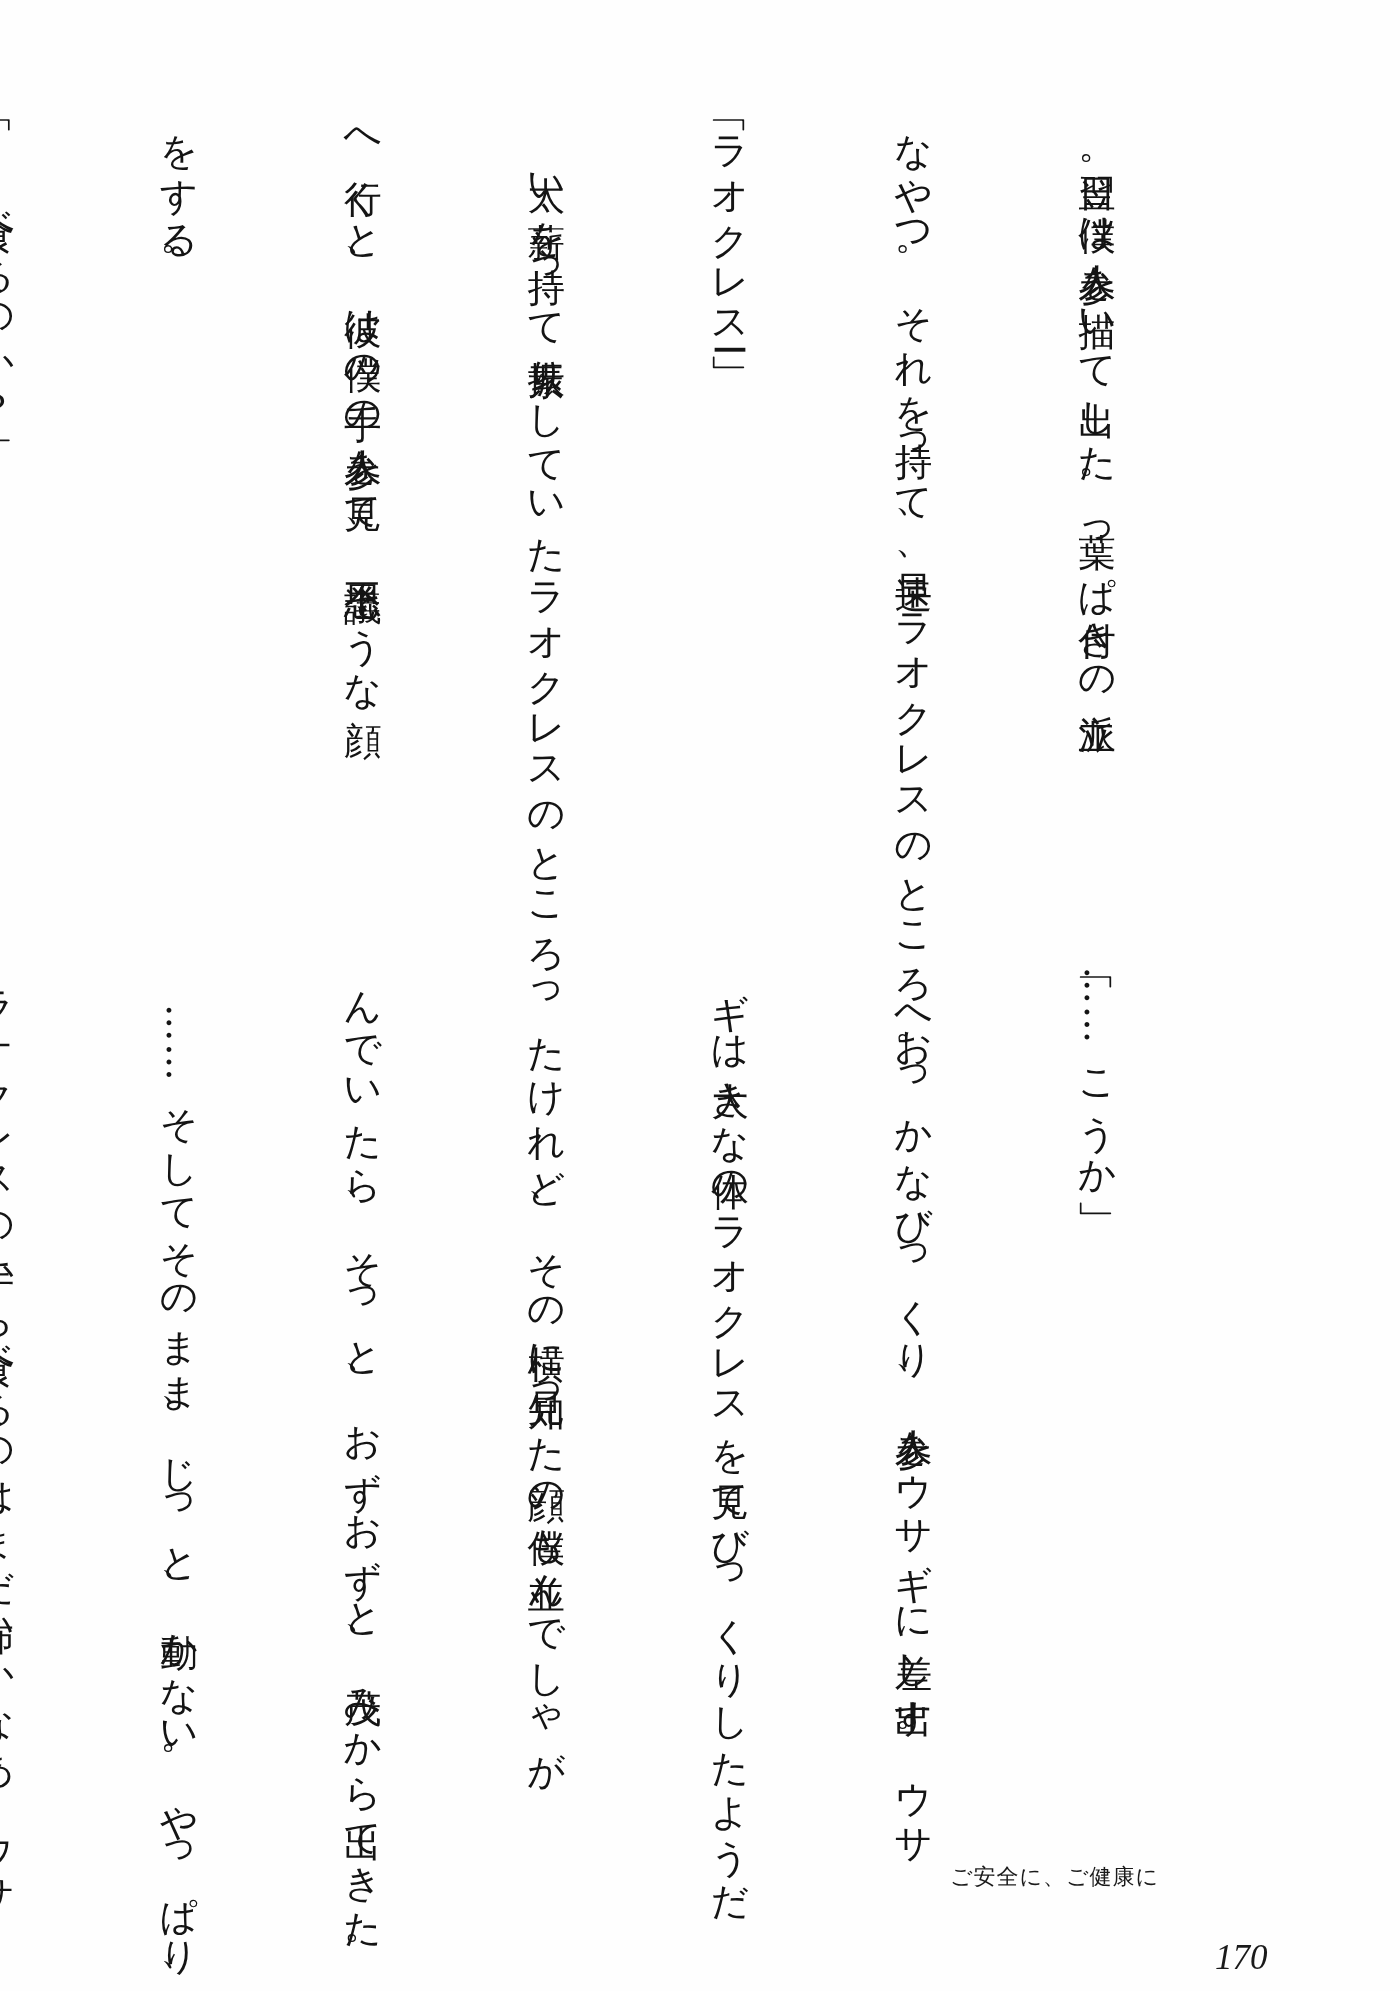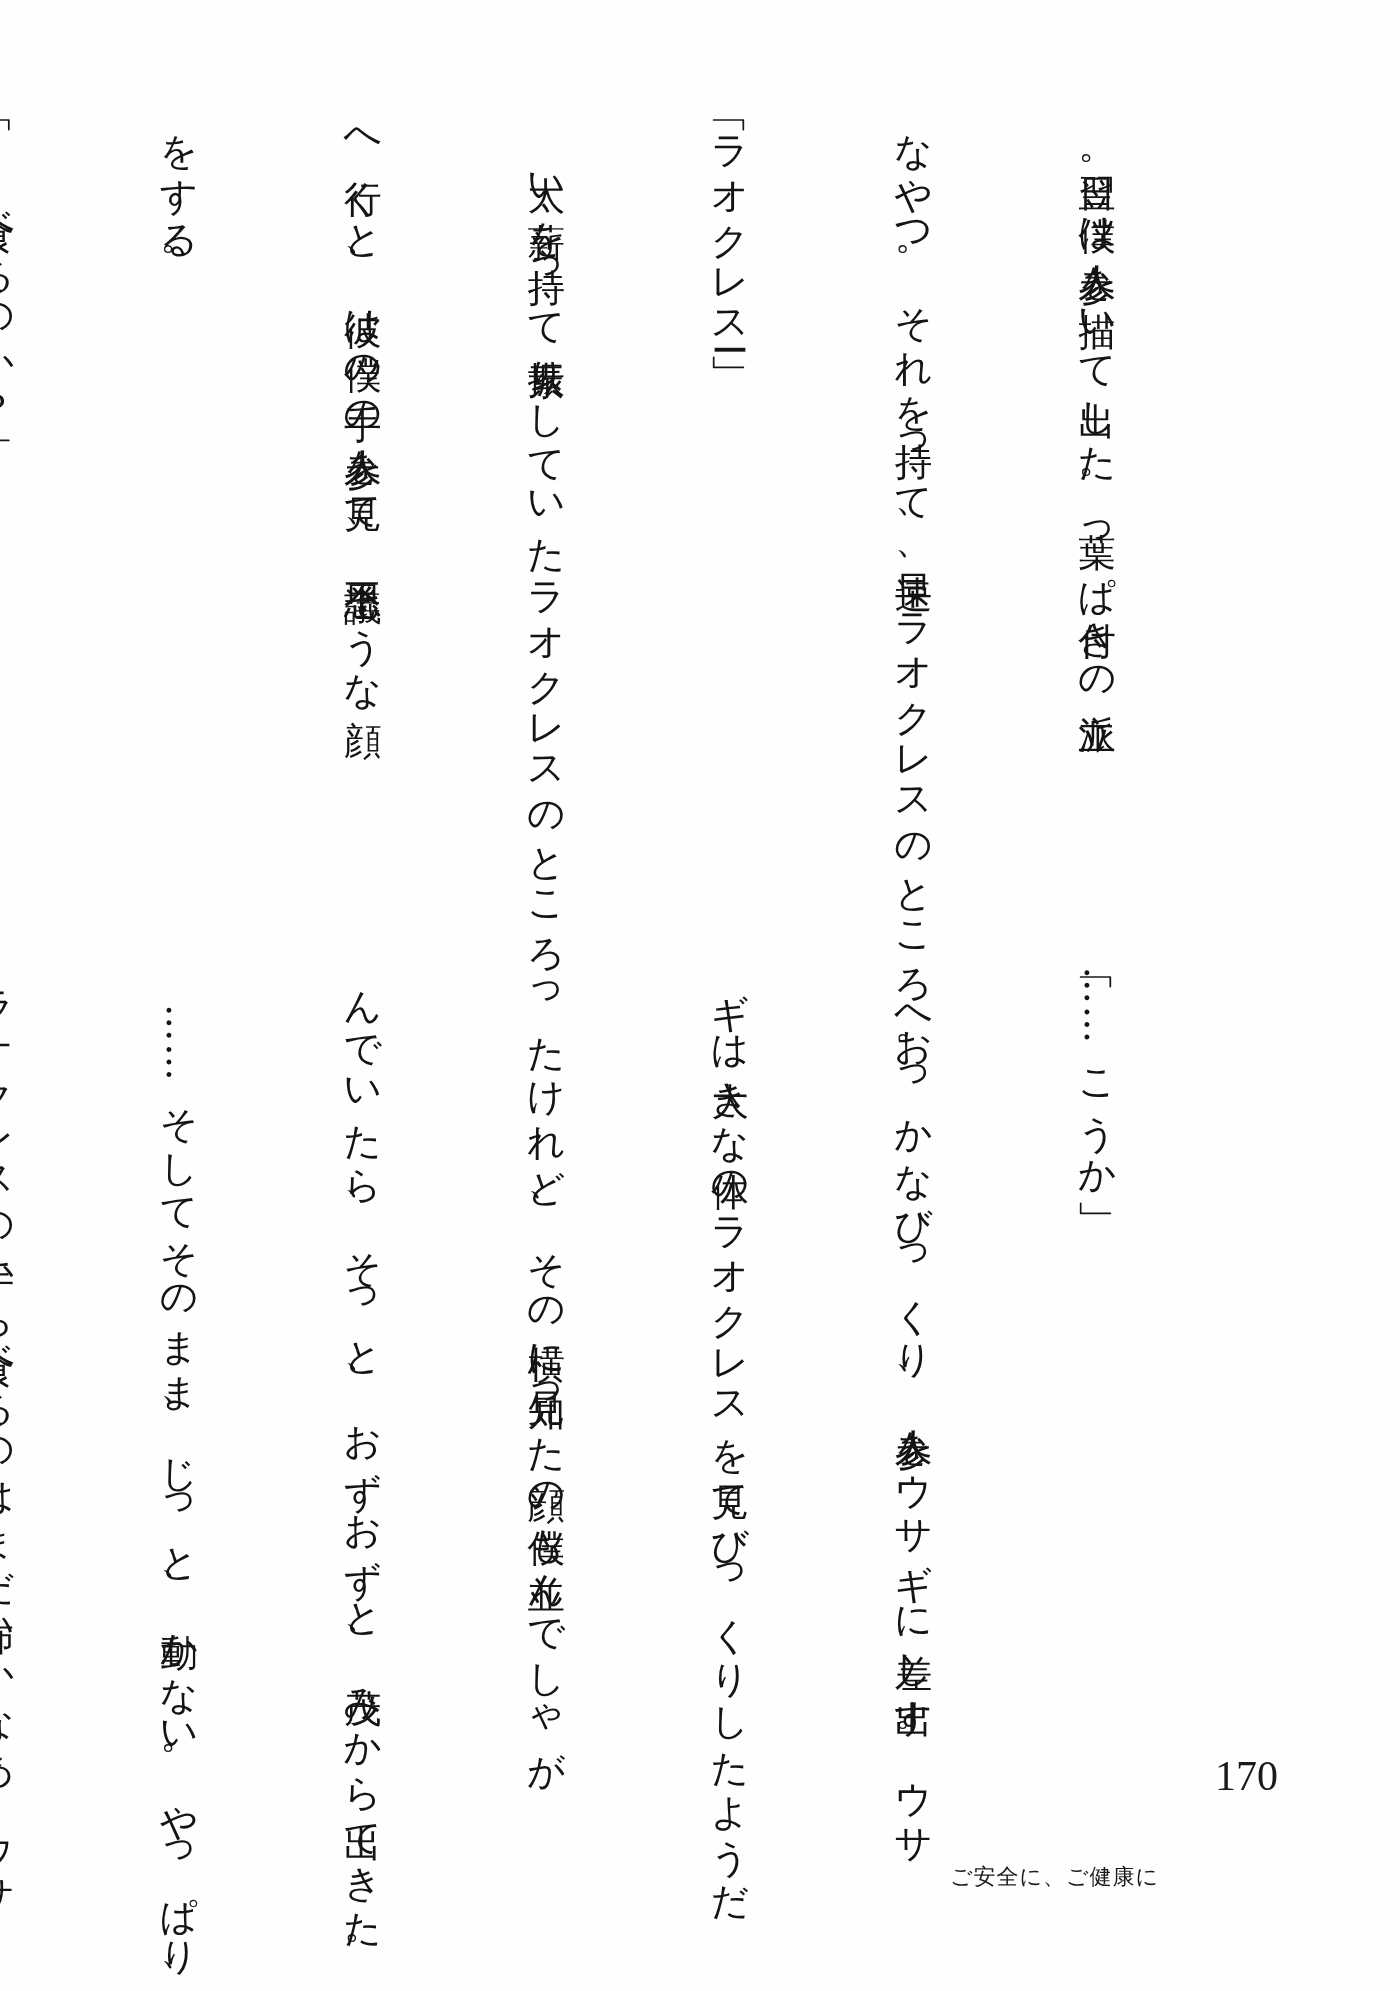--- a/index.html
+++ b/index.html
@@ -27,24 +27,25 @@
     top: 1862px;
     left: 930px;
     font-family: "DejaVu Sans", "Liberation Sans", sans-serif;
     font-size: 22px;
     color: #1a1a1a;
     letter-spacing: 1px;
     margin-left: 20px;
   }
   .page-number {
     position: absolute;
-    top: 1752px;
+    top: 1938px;
     left: 1215px;
     font-family: "Liberation Serif", "DejaVu Serif", serif;
-    font-size: 42px;
+    font-style: italic;
+    font-size: 35px;
     color: #1a1a1a;
   }
 </style>
 </head>
 <body>
 
 <div class="page">
 
   <div class="block block-upper">
     <span class="line">　翌日。僕は人参を描いて出した。葉っぱ付きの立派</span>

